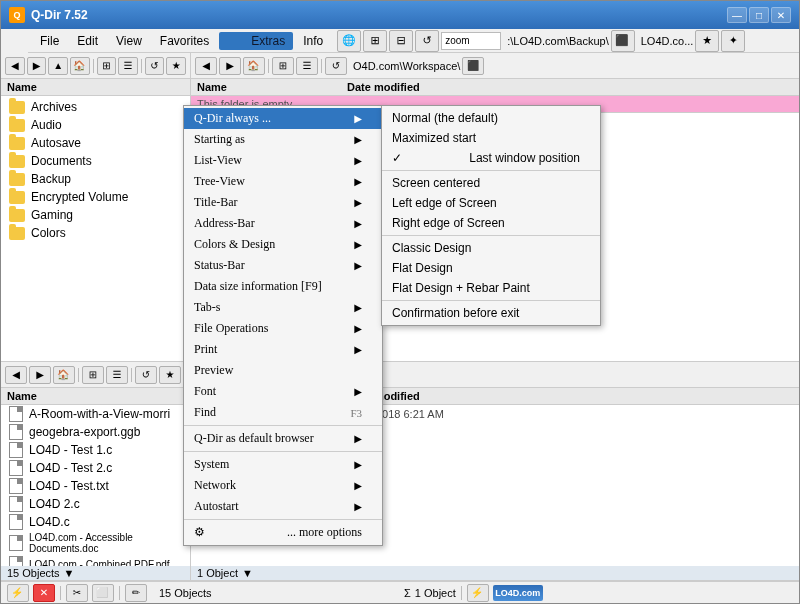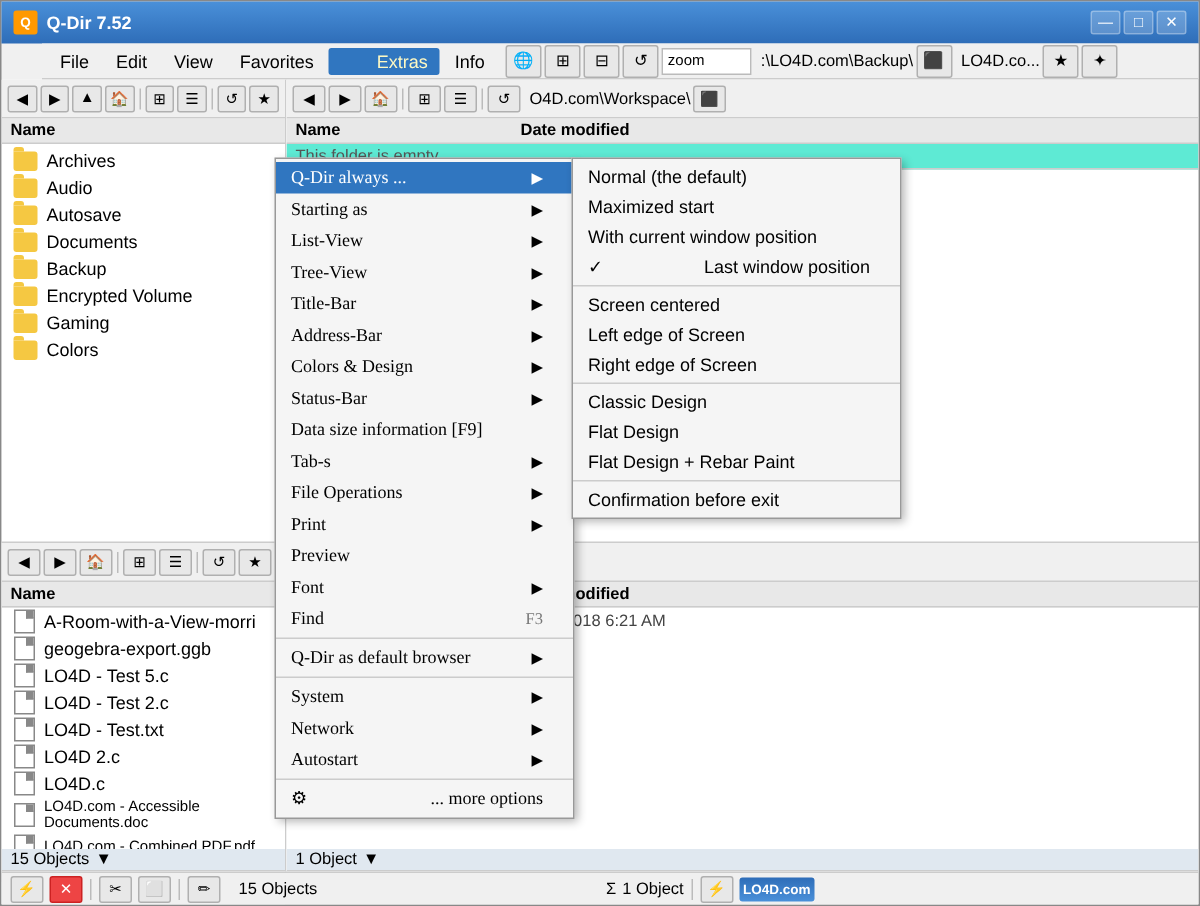--- a/index.html
+++ b/index.html
@@ -79,21 +79,21 @@
       height: 24px;
       gap: 2px;
       margin-left: 27px;
     }
     .menu-item {
       padding: 2px 8px;
       cursor: pointer;
       border-radius: 2px;
       font-size: 12px;
     }
-    .menu-item.active { background: #3076c0; color: #fef9c3; padding-left: 32px; }
+    .menu-item.active { background: #3076c0; color: #0f172a; padding-left: 32px; }
     .tb-btn {
       width: 24px;
       height: 22px;
       background: #e8e8e8;
       border: 1px solid #b0b0b0;
       cursor: pointer;
       display: flex;
       align-items: center;
       justify-content: center;
       font-size: 11px;
@@ -154,21 +154,21 @@
     .right-panel {
       flex: 1;
       background: white;
       display: flex;
       flex-direction: column;
       overflow: hidden;
     }
 
     
     .panel-info {
-      background: #5eead4;
+      background: #f9a8d4;
       padding: 2px 6px;
       font-size: 11px;
       border-bottom: 1px solid #ccc;
       color: #555;
     }
 
     
     .count-bar {
       background: #e0e8f0;
       padding: 1px 6px;
@@ -467,21 +467,21 @@
           <div class="file-small">
               <span class="doc-icon"></span>
               <span>A-Room-with-a-View-morri</span>
             </div>
           <div class="file-small">
               <span class="doc-icon"></span>
               <span>geogebra-export.ggb</span>
             </div>
           <div class="file-small">
               <span class="doc-icon"></span>
-              <span>LO4D - Test 5.c</span>
+              <span>LO4D - Test 1.c</span>
             </div>
           <div class="file-small">
               <span class="doc-icon"></span>
               <span>LO4D - Test 2.c</span>
             </div>
           <div class="file-small">
               <span class="doc-icon"></span>
               <span>LO4D - Test.txt</span>
             </div>
           <div class="file-small">
@@ -643,23 +643,20 @@
     </div>
 
     <div class="menu-qdir">
       <div class="menu-row">
         <span>Normal (the default)</span>
       </div>
       <div class="menu-row">
         <span>Maximized start</span>
       </div>
       <div class="menu-row">
-        <span>With current window position</span>
-      </div>
-      <div class="menu-row">
         <span class="checkmark">✓</span>
         <span>Last window position</span>
       </div>
       <div class="menu-sep"></div>
       <div class="menu-row">
         <span>Screen centered</span>
       </div>
       <div class="menu-row">
         <span>Left edge of Screen</span>
       </div>

